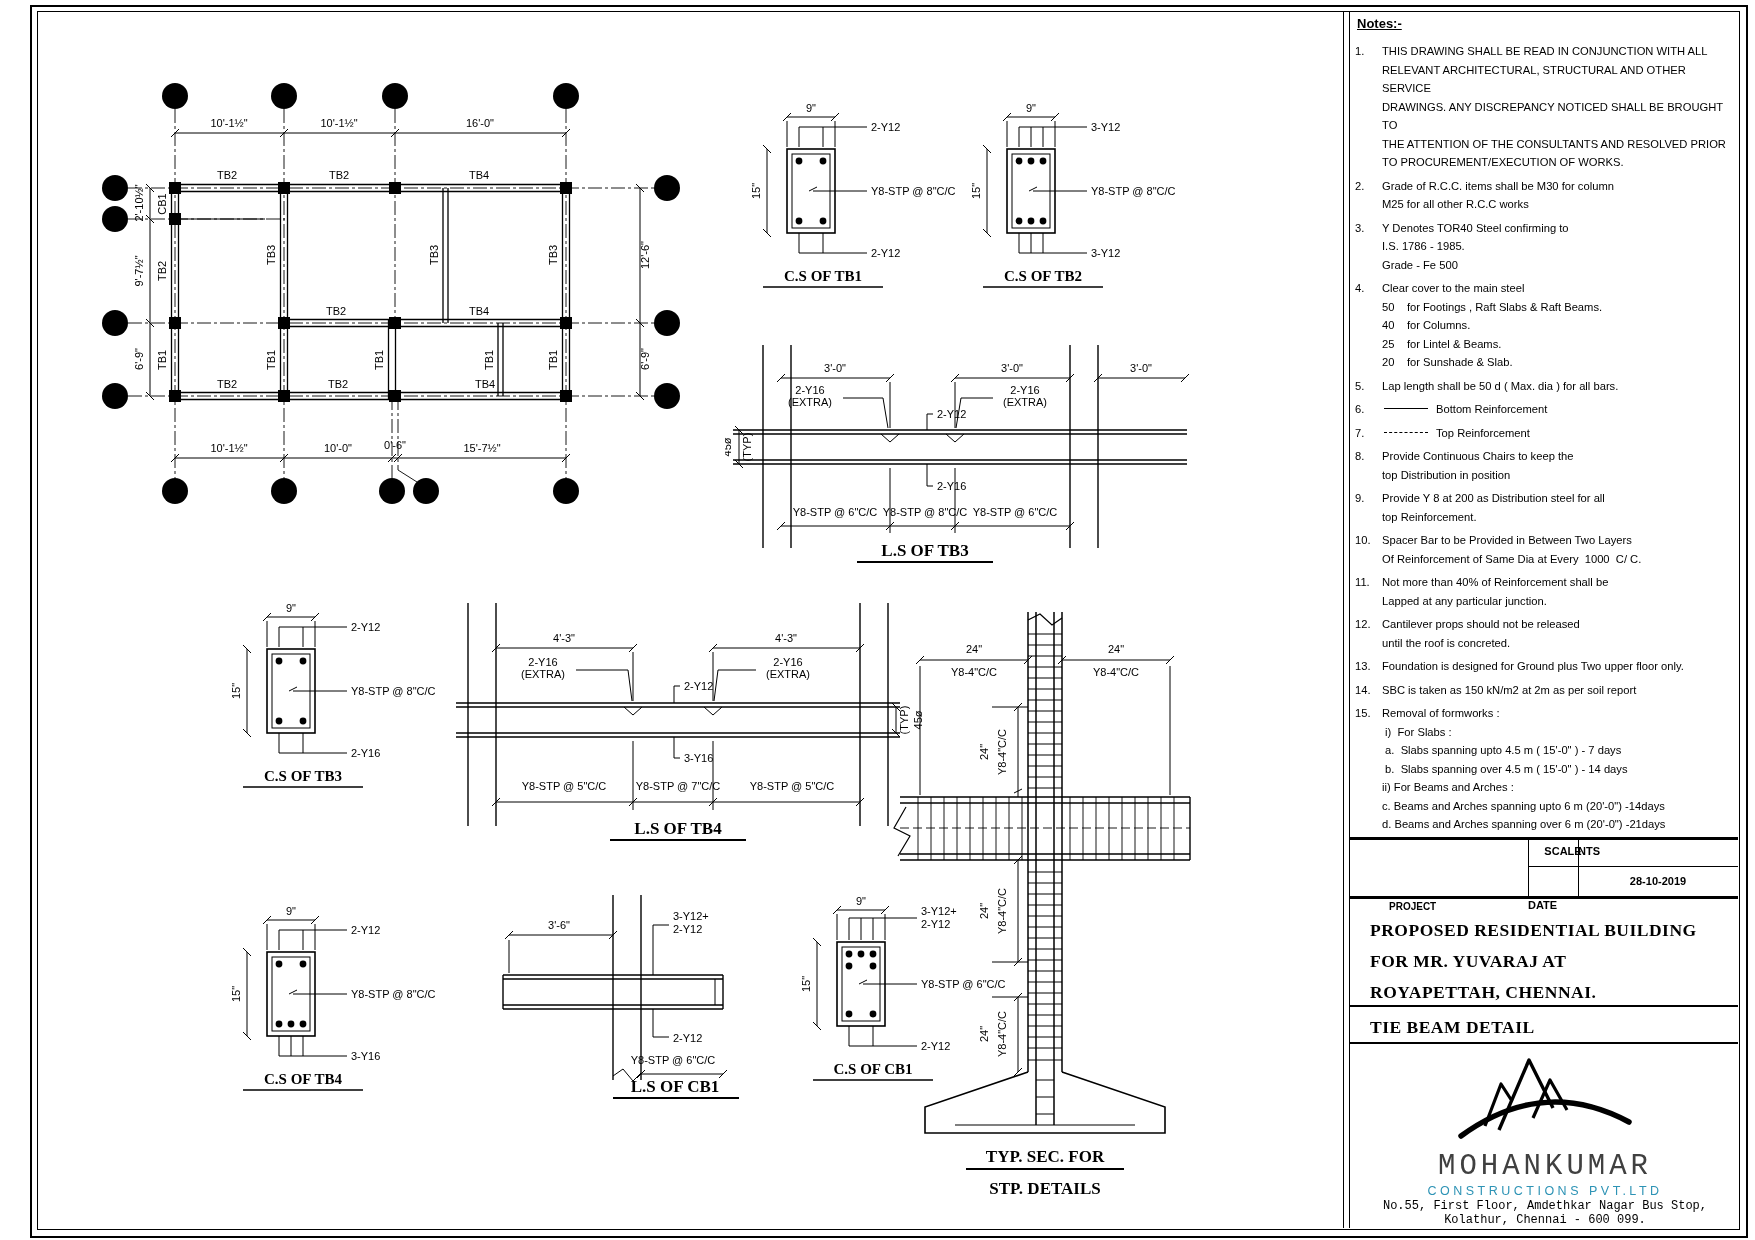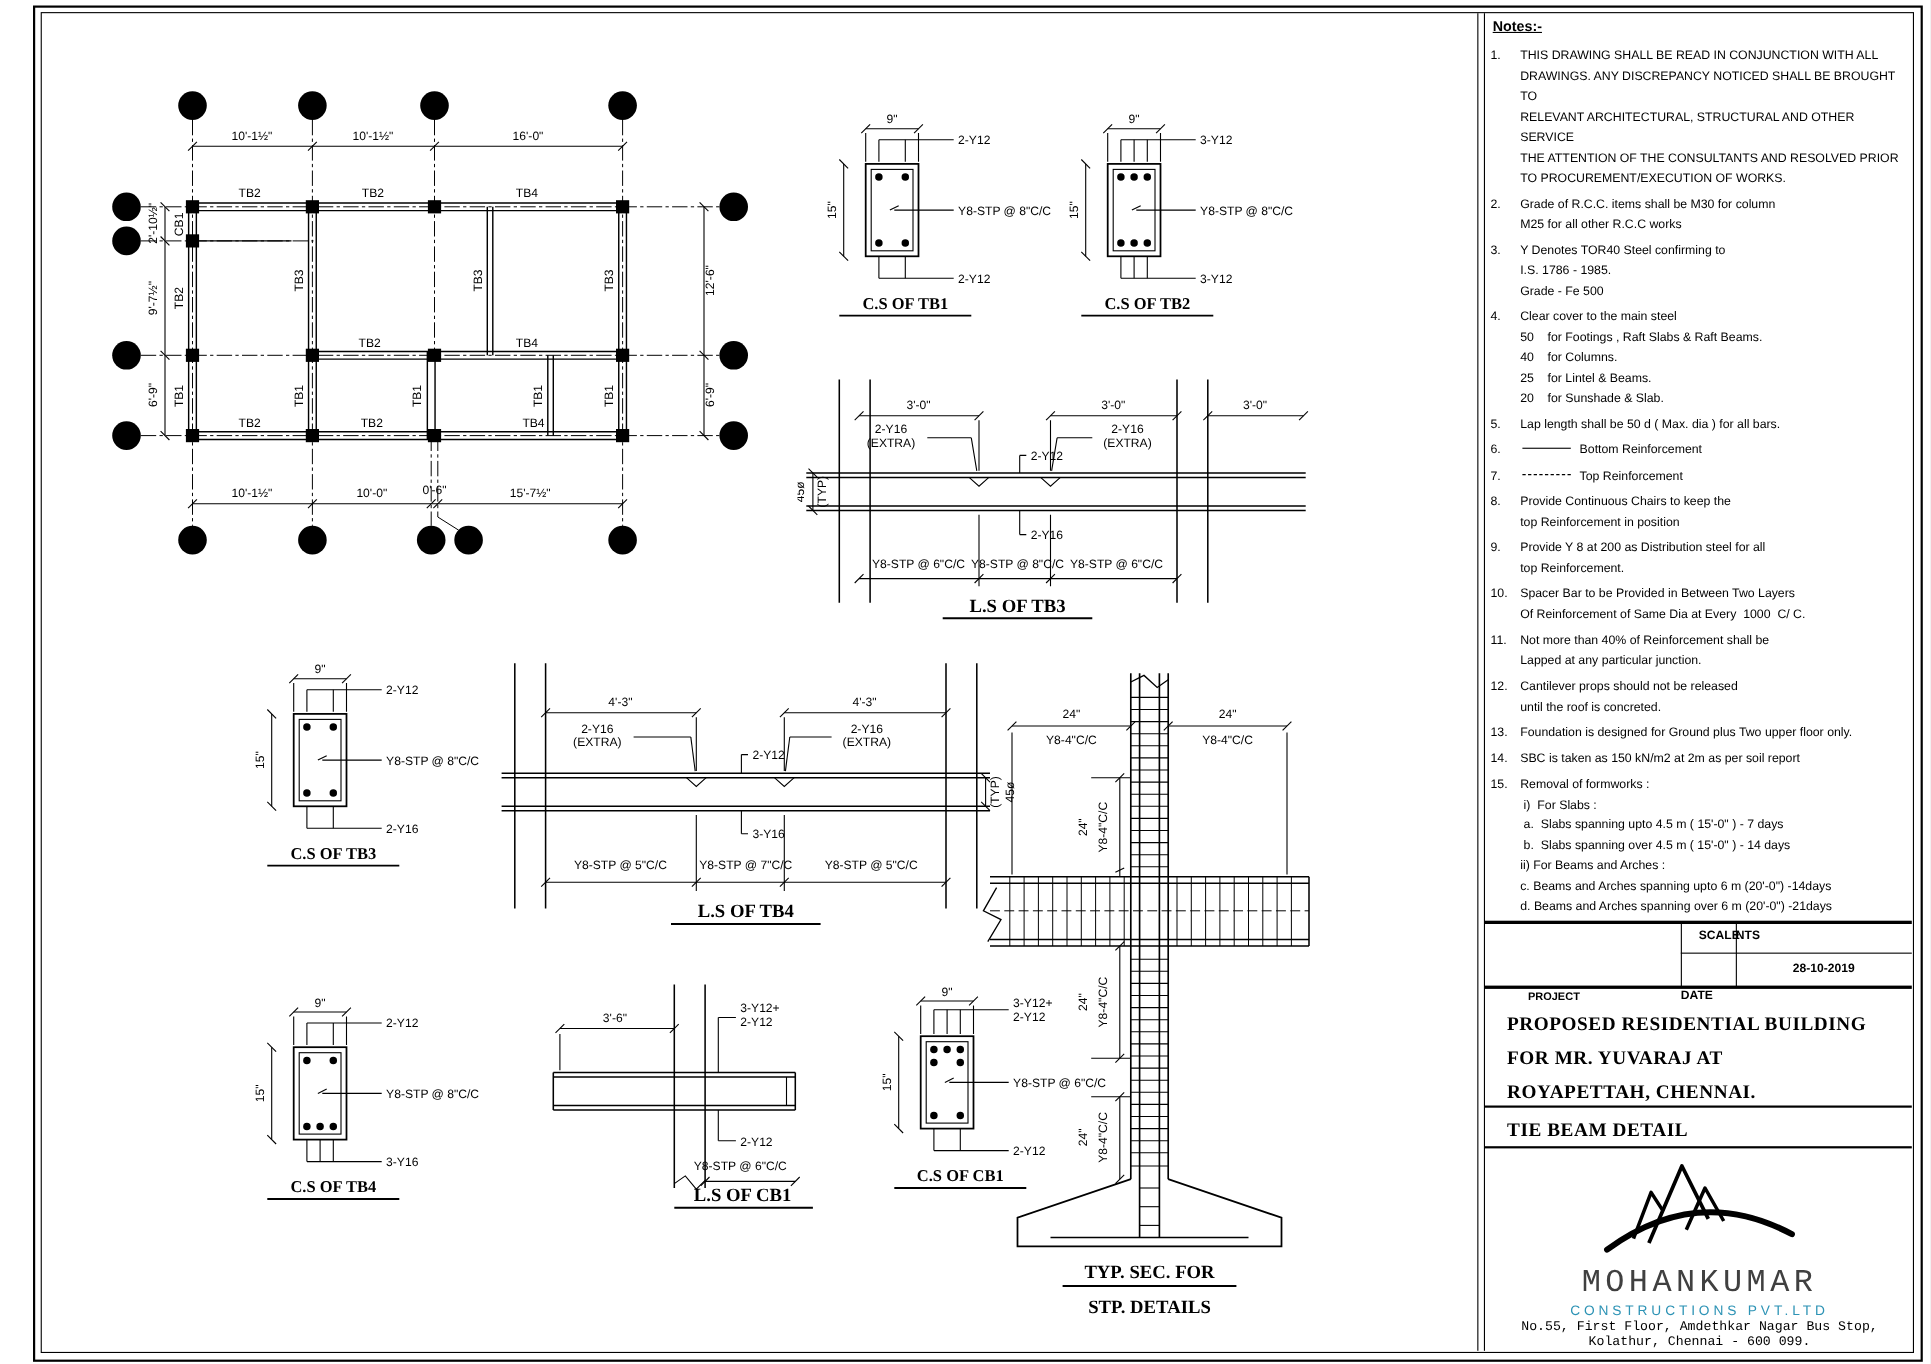--- a/index.html
+++ b/index.html
@@ -645,22 +645,22 @@
     <text class="ttl2" x="165" y="622" text-anchor="middle">STP. DETAILS</text>
   </svg>
 
   <div class="abs" style="left:1357px;top:16px;font-size:13px;font-weight:bold;text-decoration:underline;text-align:right;">Notes:-</div>
 
   <div class="notes">
     <div class="note">
         <span class="nn">1.</span>
         <div class="nt">
           <div>THIS DRAWING SHALL BE READ IN CONJUNCTION WITH ALL</div>
+          <div>RELEVANT ARCHITECTURAL, STRUCTURAL AND OTHER SERVICE</div>
           <div>DRAWINGS. ANY DISCREPANCY NOTICED SHALL BE BROUGHT TO</div>
-          <div>RELEVANT ARCHITECTURAL, STRUCTURAL AND OTHER SERVICE</div>
           <div>THE ATTENTION OF THE CONSULTANTS AND RESOLVED PRIOR</div>
           <div>TO PROCUREMENT/EXECUTION OF WORKS.</div>
         </div>
       </div>
     <div class="note">
         <span class="nn">2.</span>
         <div class="nt">
           <div>Grade of R.C.C. items shall be M30 for column</div>
           <div>M25 for all other R.C.C works</div>
         </div>
@@ -698,21 +698,21 @@
     <div class="note">
         <span class="nn">7.</span>
         <div class="nt">
           <div><span class="ln-dash"></span><span>Top Reinforcement</span></div>
         </div>
       </div>
     <div class="note">
         <span class="nn">8.</span>
         <div class="nt">
           <div>Provide Continuous Chairs to keep the</div>
-          <div>top Reinforcement in position</div>
+          <div>top Distribution in position</div>
         </div>
       </div>
     <div class="note">
         <span class="nn">9.</span>
         <div class="nt">
           <div>Provide Y 8 at 200 as Distribution steel for all</div>
           <div>top Reinforcement.</div>
         </div>
       </div>
     <div class="note">

